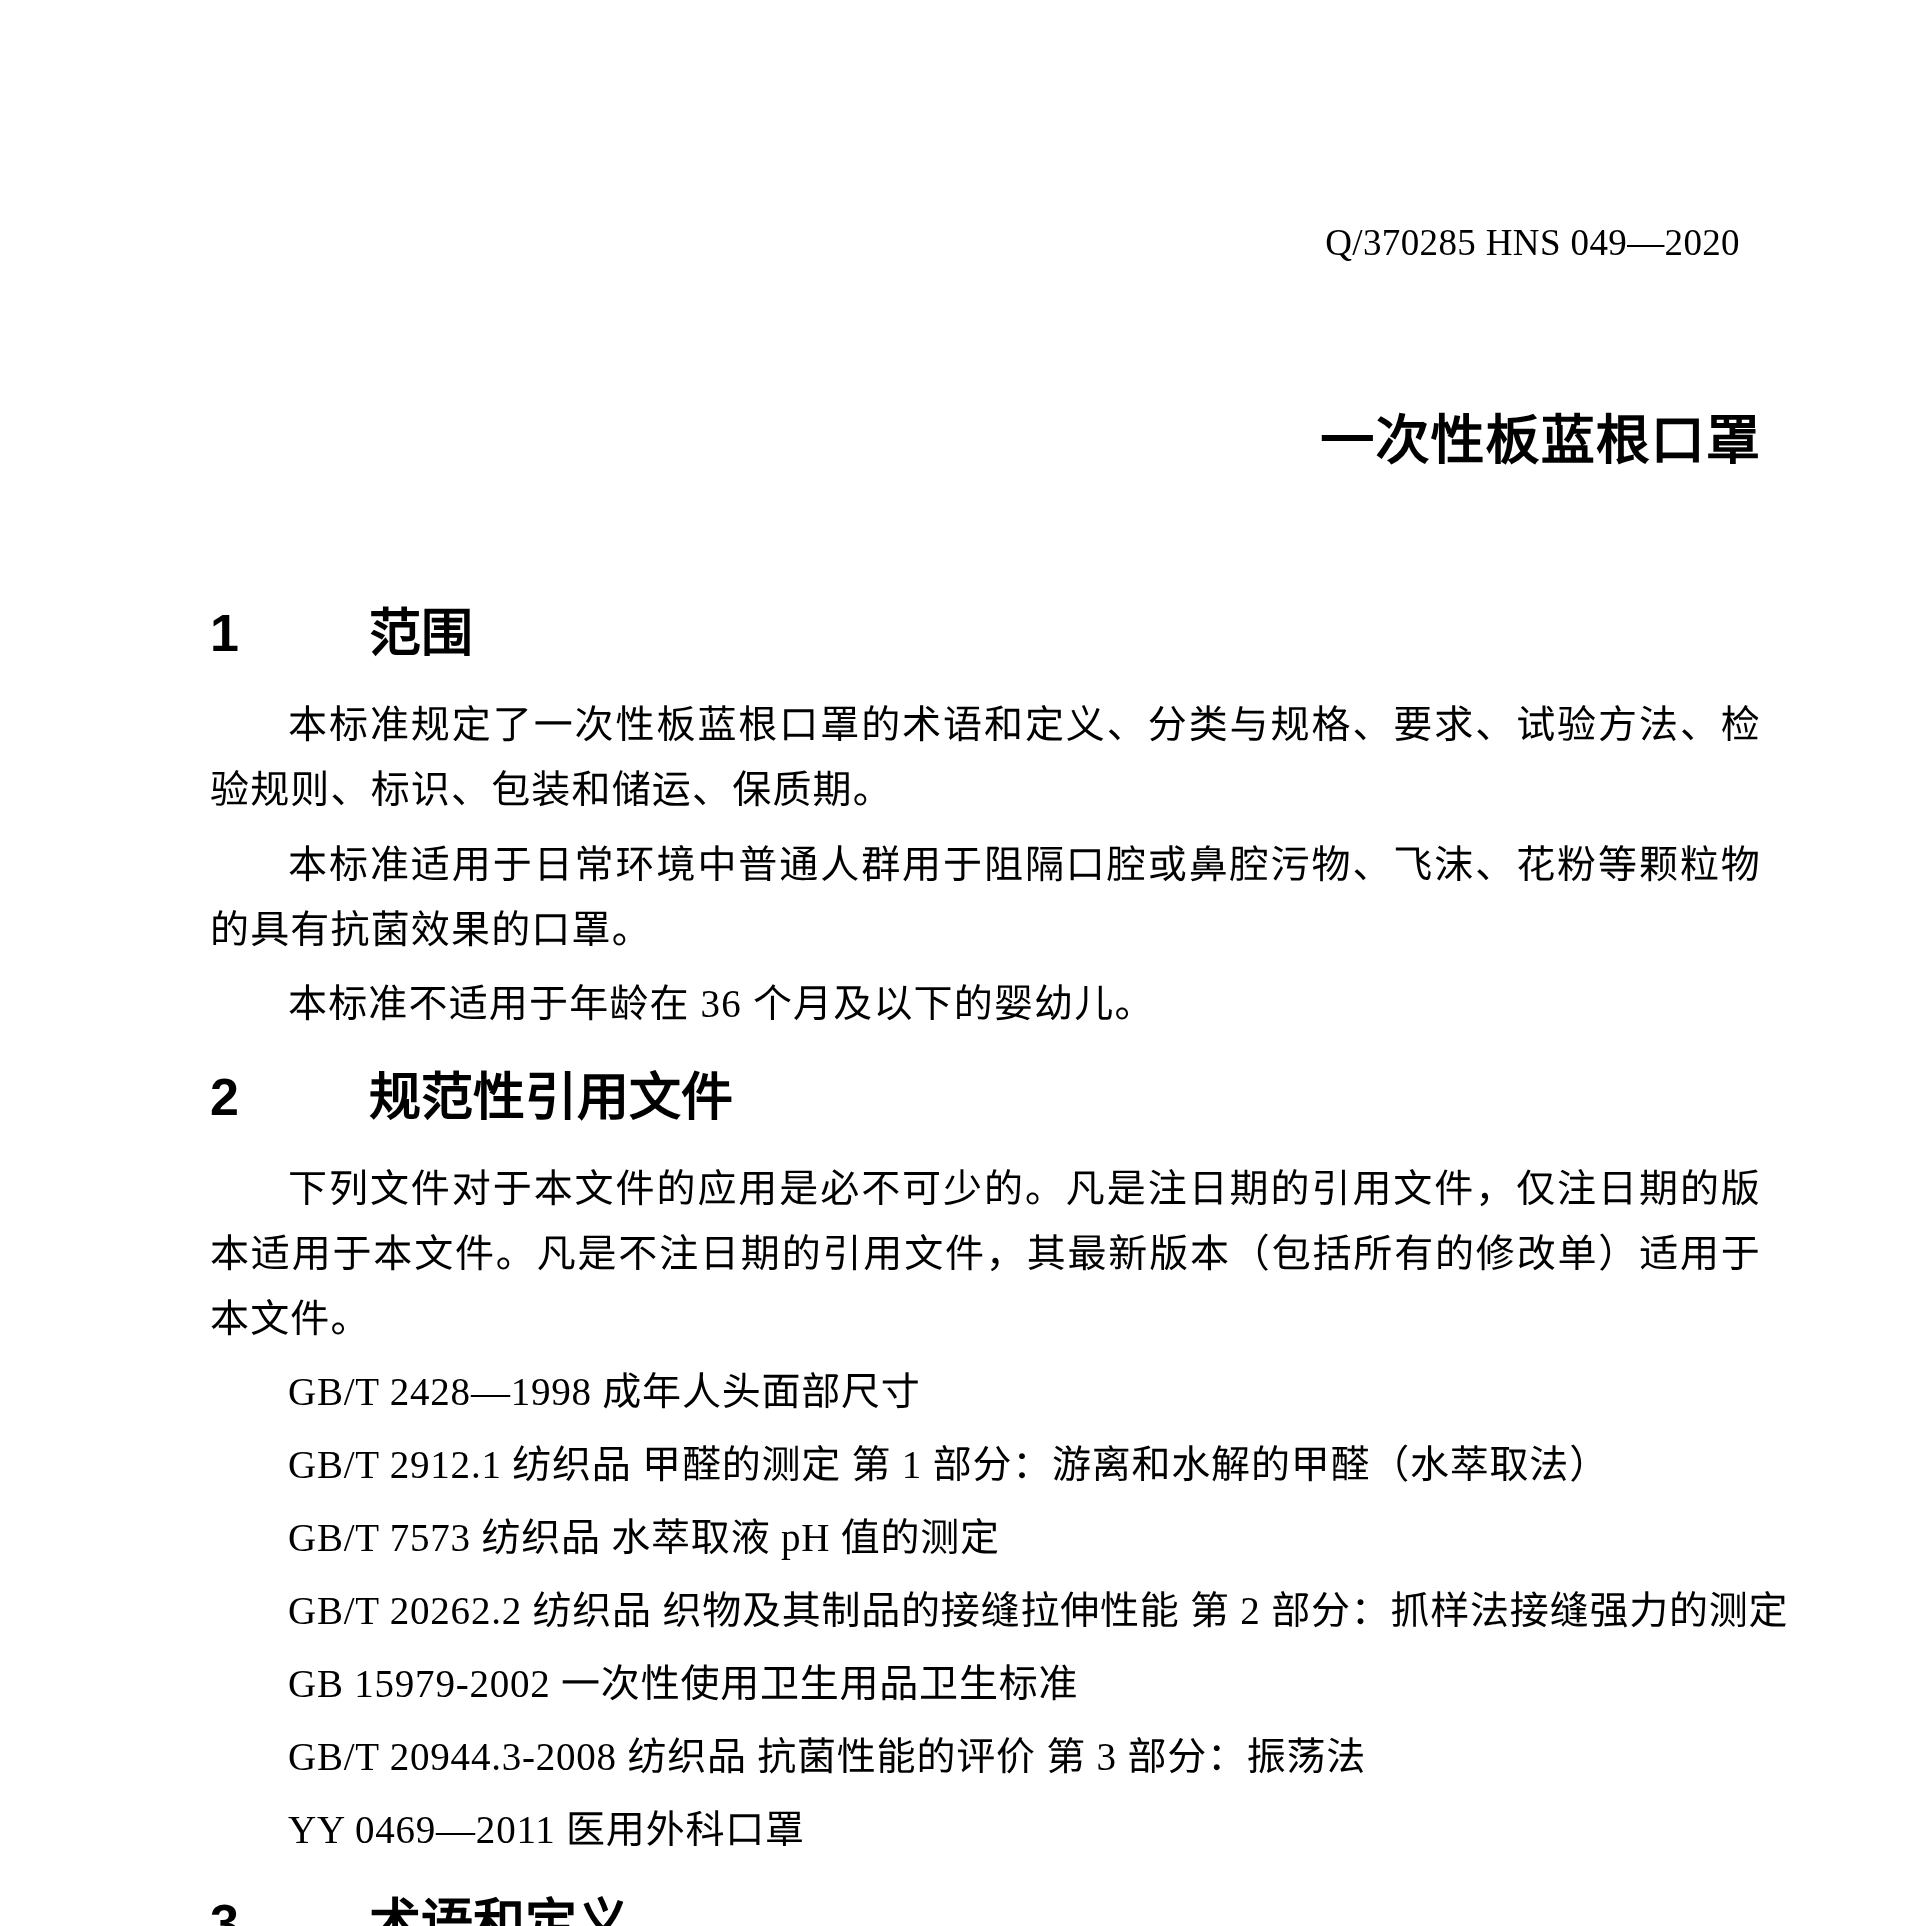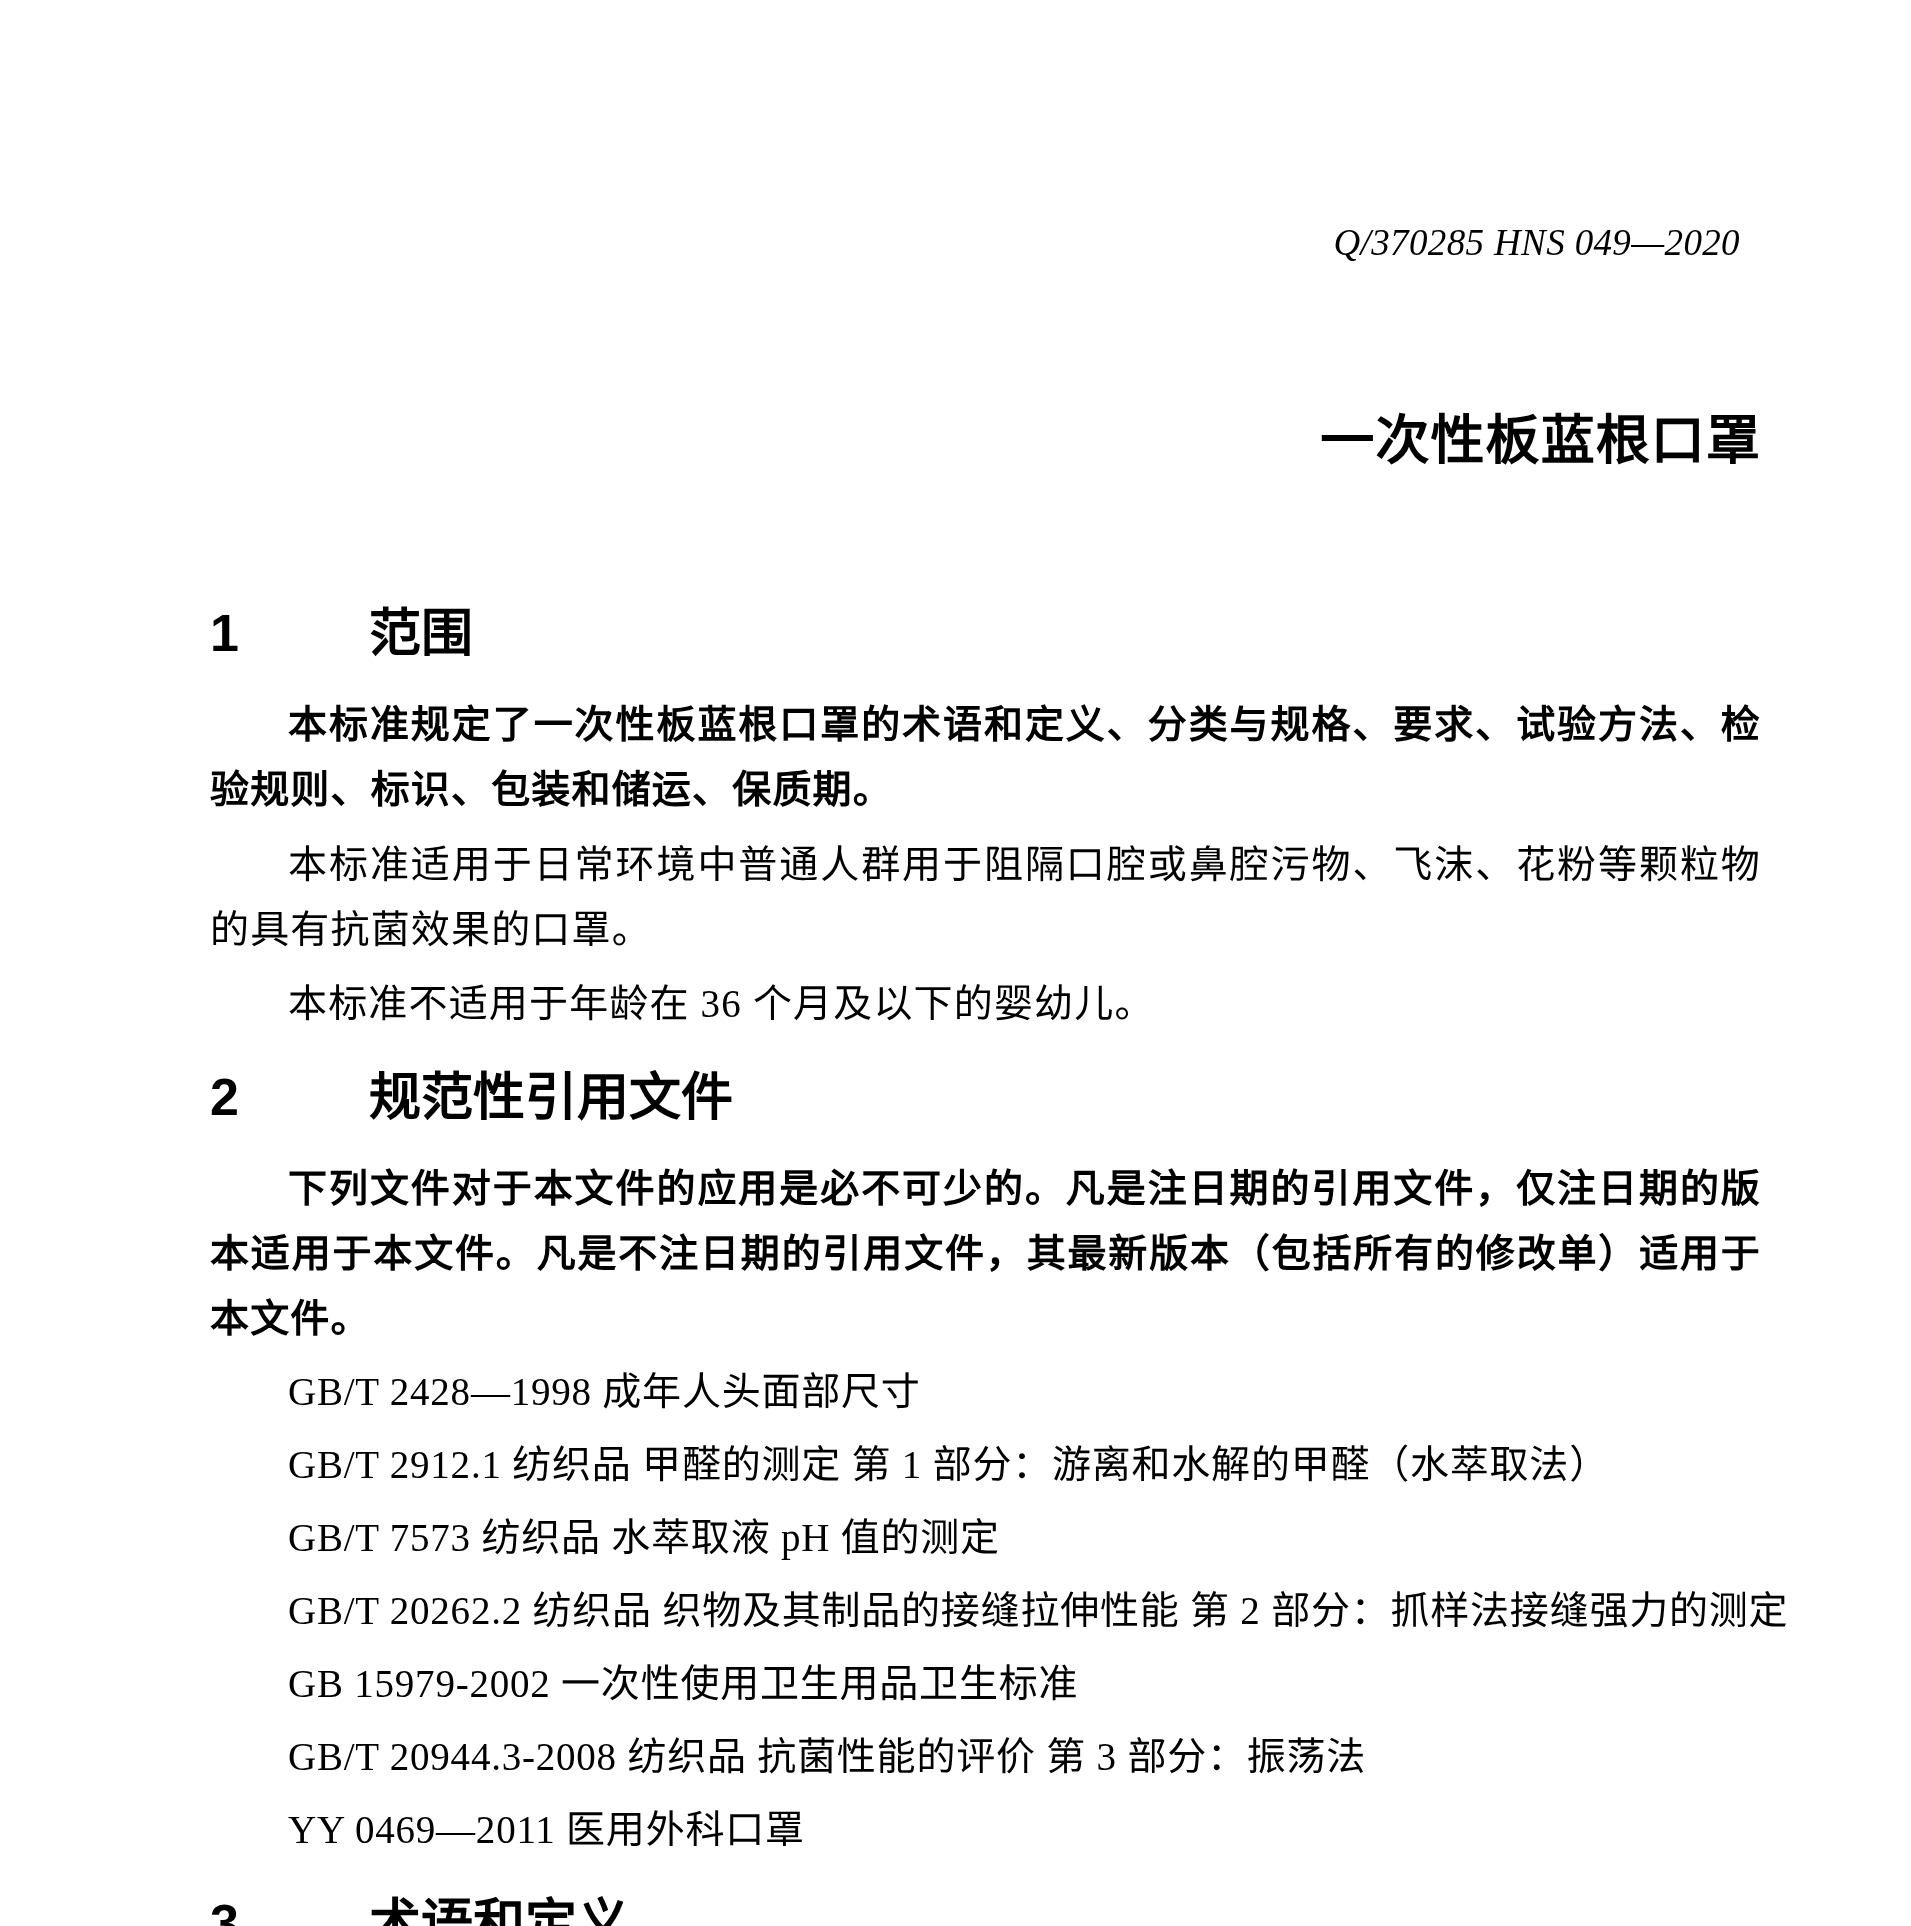--- a/index.html
+++ b/index.html
@@ -18,21 +18,20 @@
     padding: 222px 150px 77px 210px;
   }
   
   .doc-header {
     text-align: right;
     padding-right: 21px;
     font-size: 37px;
     line-height: 42px;
     font-family: "Liberation Serif", "DejaVu Serif", serif;
     letter-spacing: 0.01em;
-    font-style: italic;
   }
   
   .doc-title {
     margin-top: 146px;
     text-align: right;
     font-family: "Liberation Sans", "DejaVu Sans", sans-serif;
     font-weight: bold;
     font-size: 54px;
     line-height: 60px;
     letter-spacing: 0.02em;
@@ -50,21 +49,21 @@
   h2.sec.sec3 { margin-top: 31px; }
   
   p.body {
     font-size: 39px;
     line-height: 65px;
     text-align: justify;
     text-indent: 2em;
     letter-spacing: 0.03em;
     margin-top: 9.6px;
   }
-  p.body.first { margin-top: 33px; font-weight: bold; }
+  p.body.first { margin-top: 33px; }
   
   .refs { margin-top: 3.9px; }
   p.ref {
     font-size: 39px;
     line-height: 73px;
     text-indent: 2em;
     letter-spacing: 0.02em;
     white-space: nowrap;
   }
 </style>

